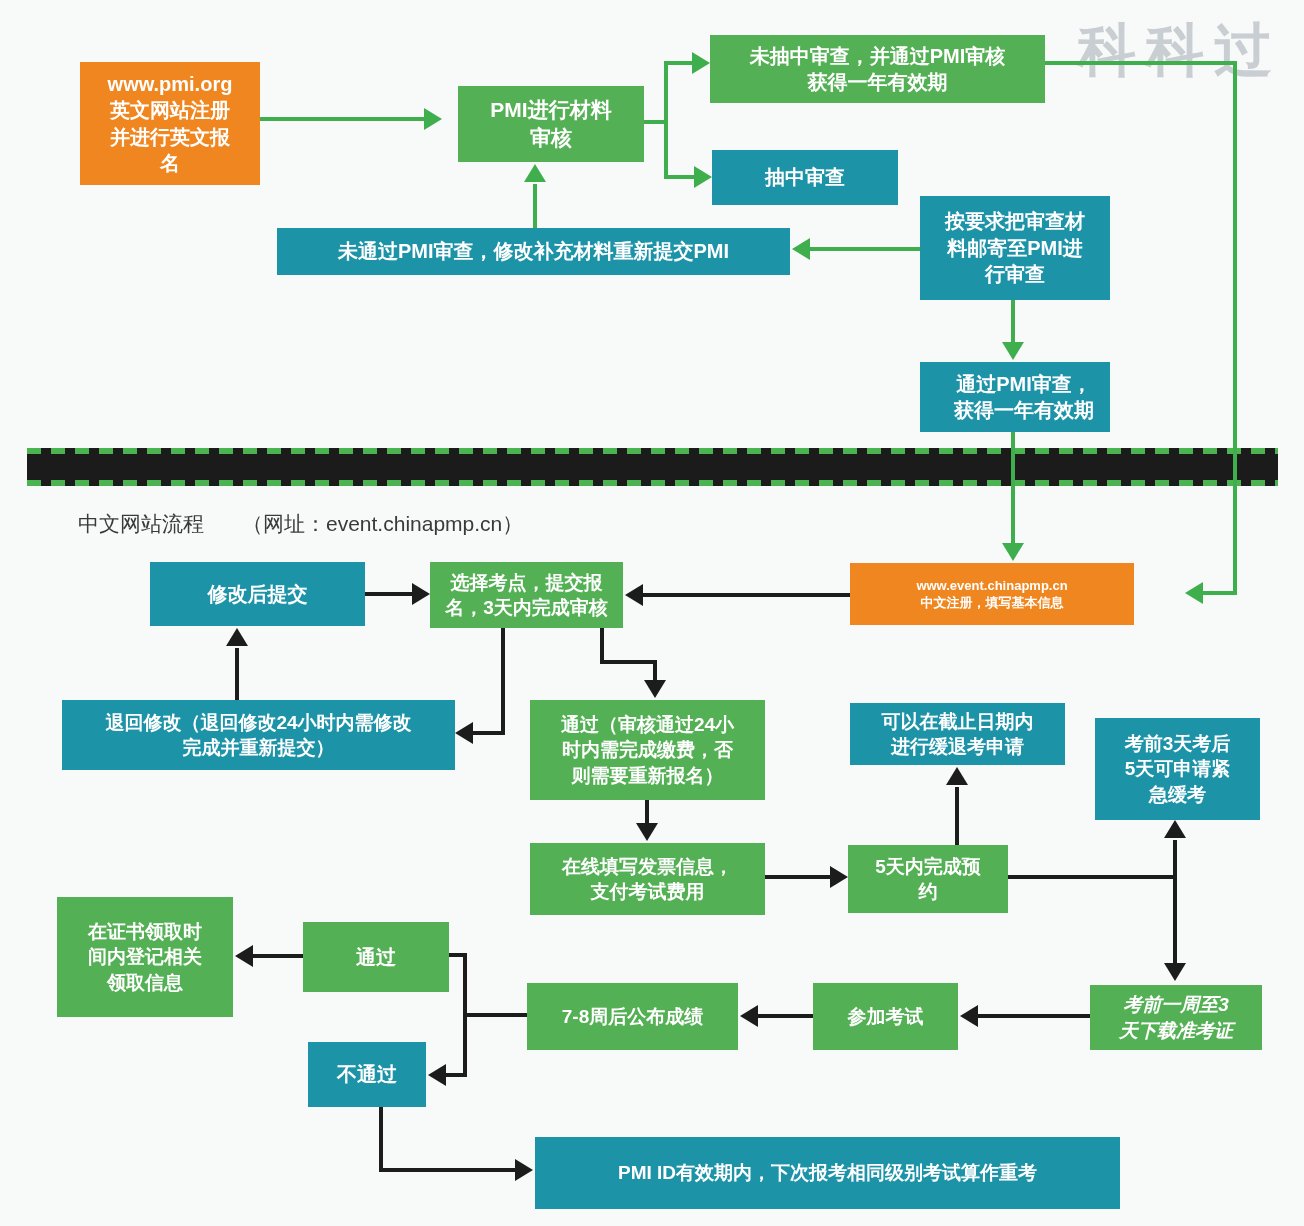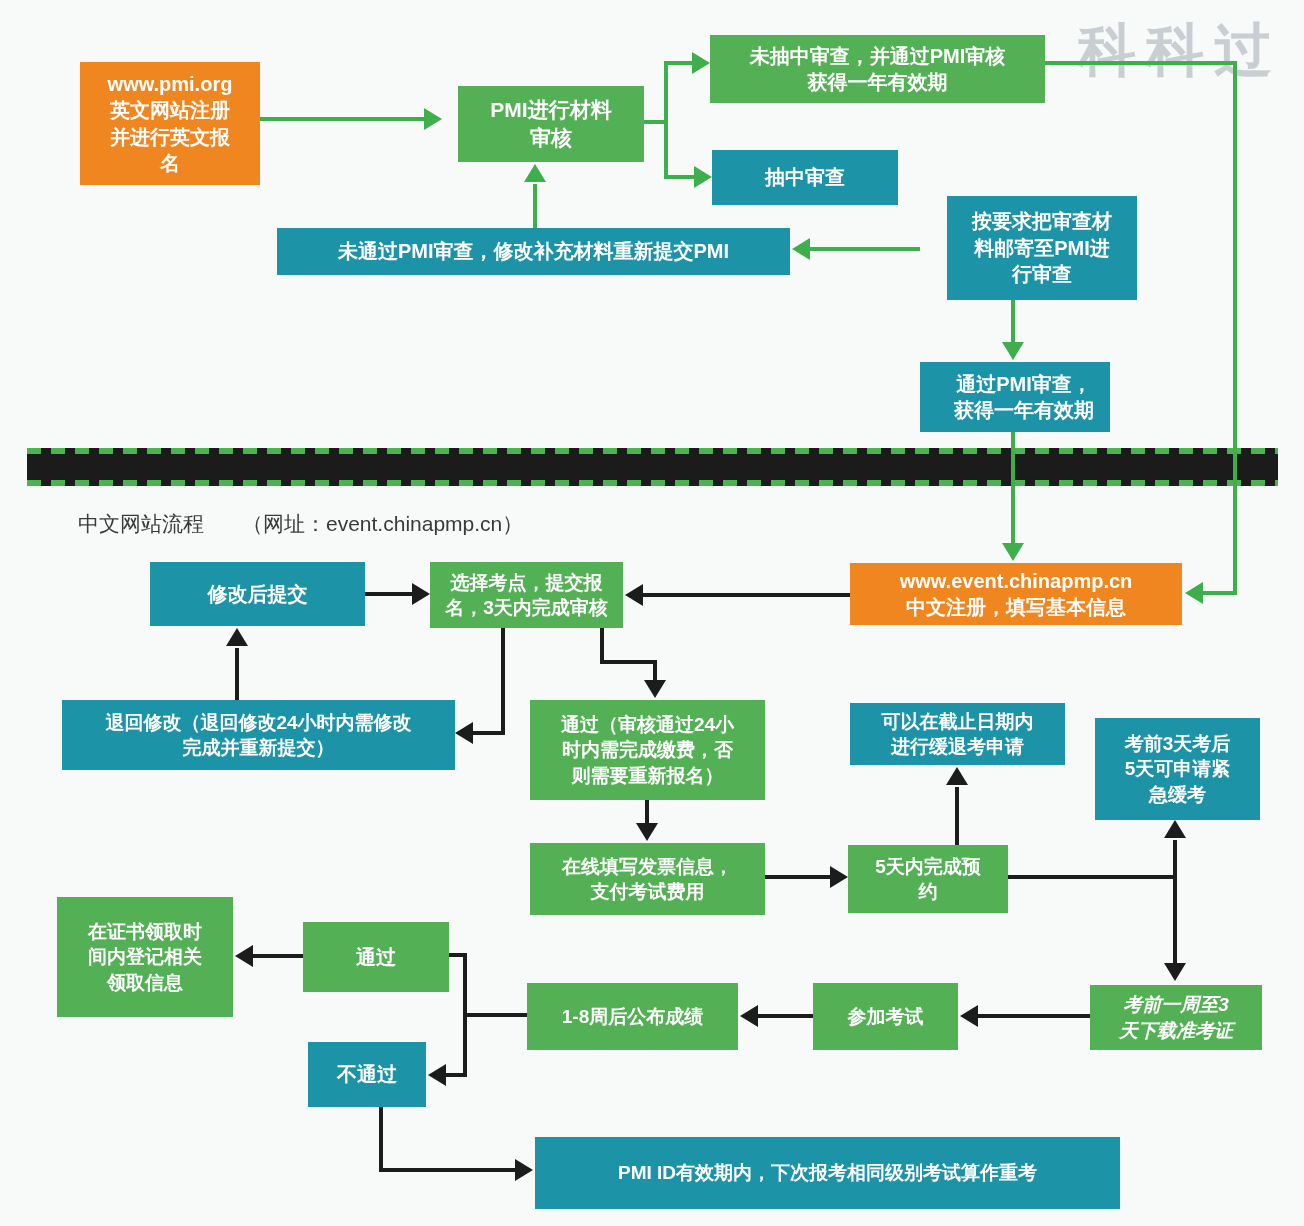--- a/index.html
+++ b/index.html
@@ -63,21 +63,21 @@
 
   <div class="node green" style="left:710px;top:35px;width:335px;height:68px;font-size:20px;">未抽中审查，并通过PMI审核
 获得一年有效期</div>
   <div class="node teal" style="left:712px;top:150px;width:186px;height:55px;font-size:20px;">抽中审查</div>
 
   <i class="hl g" style="left:1045px;top:61px;width:192px;"></i>
   <i class="vl g" style="left:1233px;top:61px;height:532px;"></i>
   <i class="hl g" style="left:1203px;top:591px;width:34px;"></i>
   <i class="ar ar-l g" style="left:1185px;top:582px;"></i>
 
-  <div class="node teal" style="left:920px;top:196px;width:190px;height:104px;font-size:20px;margin-left:27px;">按要求把审查材
+  <div class="node teal" style="left:920px;top:196px;width:190px;height:104px;font-size:20px;">按要求把审查材
 料邮寄至PMI进
 行审查</div>
 
   <i class="hl g" style="left:808px;top:247px;width:112px;"></i>
   <i class="ar ar-l g" style="left:792px;top:238px;"></i>
 
   <div class="node teal" style="left:277px;top:228px;width:513px;height:47px;font-size:20px;">未通过PMI审查，修改补充材料重新提交PMI</div>
 
   <i class="vl g" style="left:533px;top:184px;height:44px;"></i>
   <i class="ar ar-u g" style="left:524px;top:164px;"></i>
@@ -93,21 +93,21 @@
 
   <div id="divider">
     <span class="dash t"></span>
     <span class="dash b"></span>
   </div>
 
   <div id="cn-heading">
     <span>中文网站流程</span><span class="url">（网址：event.chinapmp.cn）</span>
   </div>
 
-  <div class="node orange" style="left:850px;top:563px;width:332px;height:62px;font-size:20px;">www.event.chinapmp.cn
+  <div class="node orange" style="left:850px;top:563px;width:284px;height:62px;font-size:13px;">www.event.chinapmp.cn
 中文注册，填写基本信息</div>
 
   <i class="hl k" style="left:642px;top:593px;width:208px;"></i>
   <i class="ar ar-l k" style="left:625px;top:584px;"></i>
 
   <div class="node teal" style="left:150px;top:562px;width:215px;height:64px;font-size:20px;">修改后提交</div>
 
   <i class="hl k" style="left:365px;top:592px;width:47px;"></i>
   <i class="ar ar-r k" style="left:412px;top:583px;"></i>
 
@@ -164,21 +164,21 @@
 天下载准考证</div>
 
   <i class="hl k" style="left:978px;top:1014px;width:112px;"></i>
   <i class="ar ar-l k" style="left:960px;top:1005px;"></i>
 
   <div class="node green" style="left:813px;top:983px;width:145px;height:67px;font-size:19px;">参加考试</div>
 
   <i class="hl k" style="left:758px;top:1014px;width:55px;"></i>
   <i class="ar ar-l k" style="left:740px;top:1005px;"></i>
 
-  <div class="node green" style="left:527px;top:983px;width:211px;height:67px;font-size:19px;">1-8周后公布成绩</div>
+  <div class="node green" style="left:527px;top:983px;width:211px;height:67px;font-size:19px;">7-8周后公布成绩</div>
 
   <i class="hl k" style="left:463px;top:1013px;width:64px;"></i>
   <i class="vl k" style="left:463px;top:953px;height:124px;"></i>
   <i class="hl k" style="left:448px;top:953px;width:19px;"></i>
   <i class="ar ar-l k" style="left:430px;top:944px;"></i>
   <i class="hl k" style="left:446px;top:1073px;width:21px;"></i>
   <i class="ar ar-l k" style="left:428px;top:1064px;"></i>
 
   <div class="node green" style="left:303px;top:922px;width:146px;height:70px;font-size:20px;">通过</div>
 

